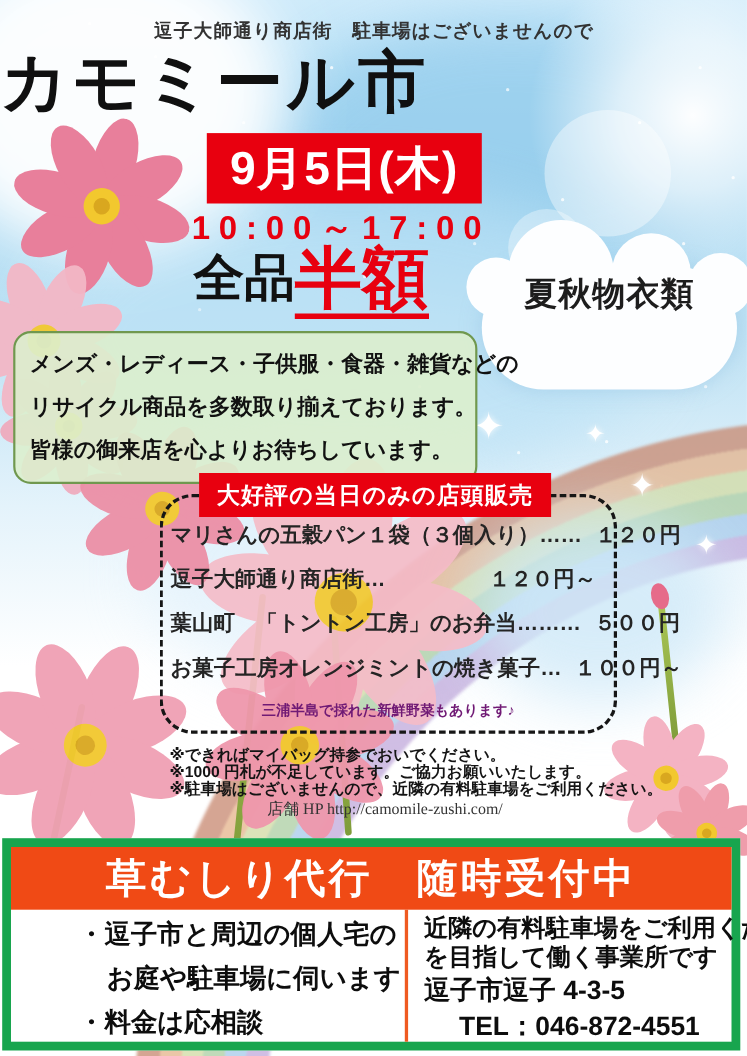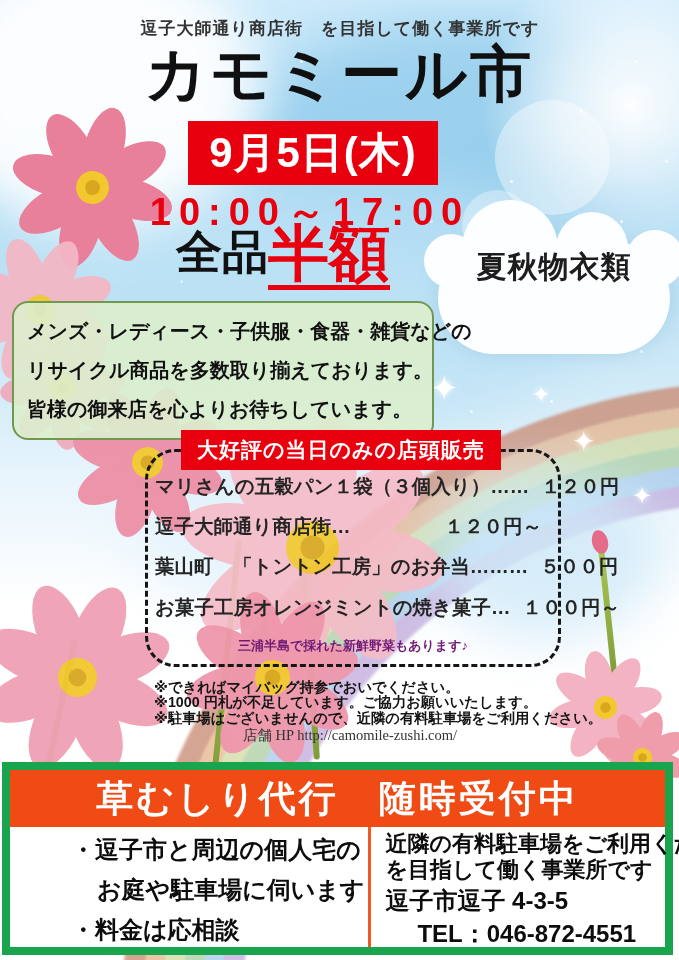--- a/index.html
+++ b/index.html
@@ -59,25 +59,25 @@
   .bump1{width:96px;height:96px;left:24px;top:-42px;}
   .bump2{width:72px;height:72px;left:118px;top:-30px;}
   .bump3{width:54px;height:54px;left:-14px;top:-8px;}
   .bump4{width:58px;height:58px;left:188px;top:-12px;}
   .cloud-text{position:relative;z-index:6;text-align:center;color:#1d1d1d;}
   .cloud-heading{margin-top:7px;font-size:22px;font-weight:700;letter-spacing:4px;}
   .cloud-item{margin-top:5px;font-size:30px;font-weight:700;letter-spacing:1px;}
   
   .content{z-index:10;}
   .shop-line{left:20px;top:17px;width:640px;text-align:center;font-size:17px;font-weight:600;color:#333;letter-spacing:1px;z-index:10;}
-  .title{left:0;top:34px;width:679px;text-align:center;font-size:61px;font-weight:900;color:#101010;letter-spacing:3px;z-index:10;}
+  .title{left:0;top:34px;width:679px;font-size:61px;font-weight:900;color:#101010;letter-spacing:3px;z-index:10;}
   .date-box{left:188px;top:121px;width:250px;height:64px;background:#e8000f;z-index:10;
     display:flex;align-items:center;justify-content:center;}
   .date-text{color:#ffffff;font-size:42px;font-weight:900;letter-spacing:1px;}
-  .time{left:140px;top:187px;width:340px;text-align:center;font-size:38px;font-weight:800;color:#e8000f;letter-spacing:8px;z-index:10;}
+  .time{left:140px;top:187px;width:340px;text-align:center;font-size:30px;font-weight:800;color:#e8000f;letter-spacing:8px;z-index:10;}
   .sale-line{left:176px;top:221px;display:flex;align-items:flex-end;z-index:10;}
   .sale-prefix{font-size:46px;font-weight:900;color:#111;padding-bottom:6px;}
   .sale-highlight{font-size:61px;font-weight:900;color:#e8000f;border-bottom:5px solid #e8000f;line-height:1.05;}
   .info-box{
     left:12px;top:301px;width:392px;padding:9px 13px;z-index:10;
     background:rgba(219,238,205,.9);border:2px solid #70984f;border-radius:16px;
   }
   .info-line{font-size:20px;font-weight:800;color:#111;line-height:39px;white-space:nowrap;}
   .stall-label{left:181px;top:430px;background:#e8000f;color:#fff;padding:6px 16px;font-size:21px;font-weight:800;letter-spacing:1px;z-index:11;}
   .dashed-box{left:145px;top:449px;width:410px;height:212px;border:3px dashed #161616;border-radius:30px;z-index:10;}
@@ -182,21 +182,21 @@
   <div class="abs cloud-body">
     <div class="cloud-bump bump1"></div>
     <div class="cloud-bump bump2"></div>
     <div class="cloud-bump bump3"></div>
     <div class="cloud-bump bump4"></div>
     <div class="cloud-text">
       <div class="cloud-item">夏秋物衣類</div>
     </div>
   </div>
 
-  <div class="abs shop-line content">逗子大師通り商店街　を目指して働く事業所です</div>
+  <div class="abs shop-line content">逗子大師通り商店街　駐車場はございませんので</div>
   <div class="abs title content">カモミール市</div>
 
   <div class="abs date-box content">
     <span class="date-text">9月5日(木)</span>
   </div>
   <div class="abs time content">10:00～17:00</div>
 
   <div class="abs info-box content">
     <div class="info-line">メンズ・レディース・子供服・食器・雑貨などの</div>
     <div class="info-line">リサイクル商品を多数取り揃えております。</div>

